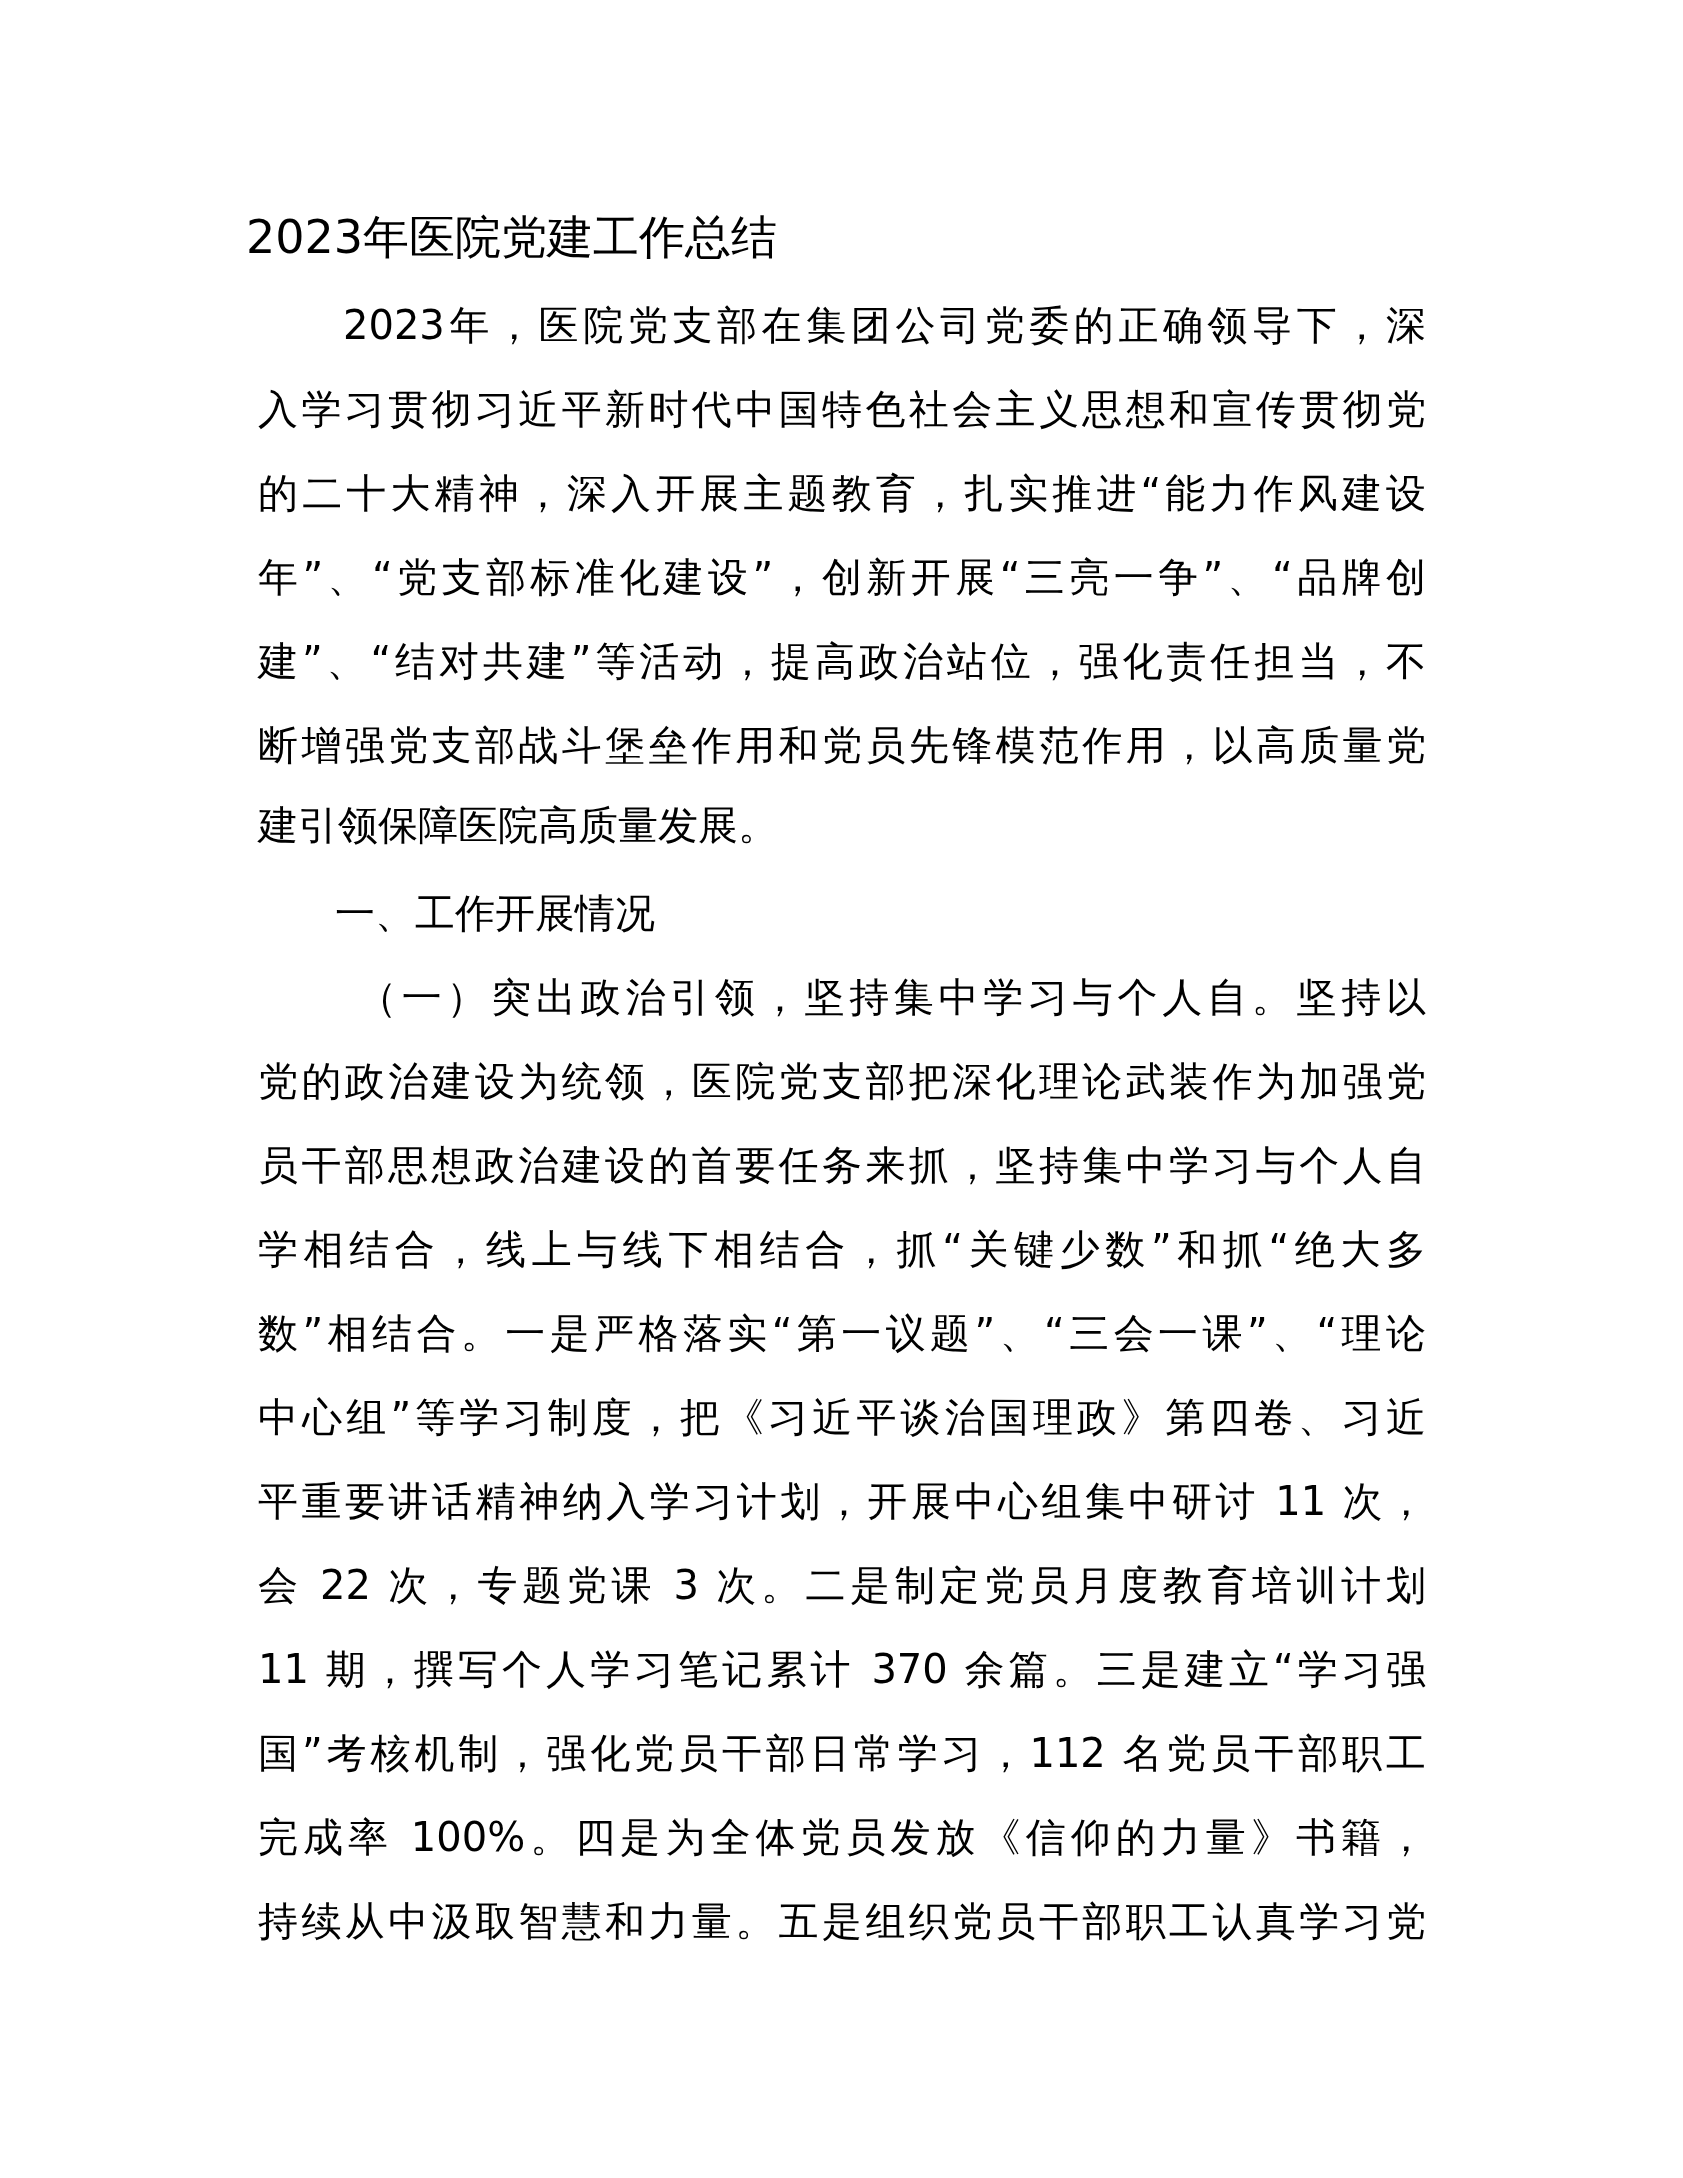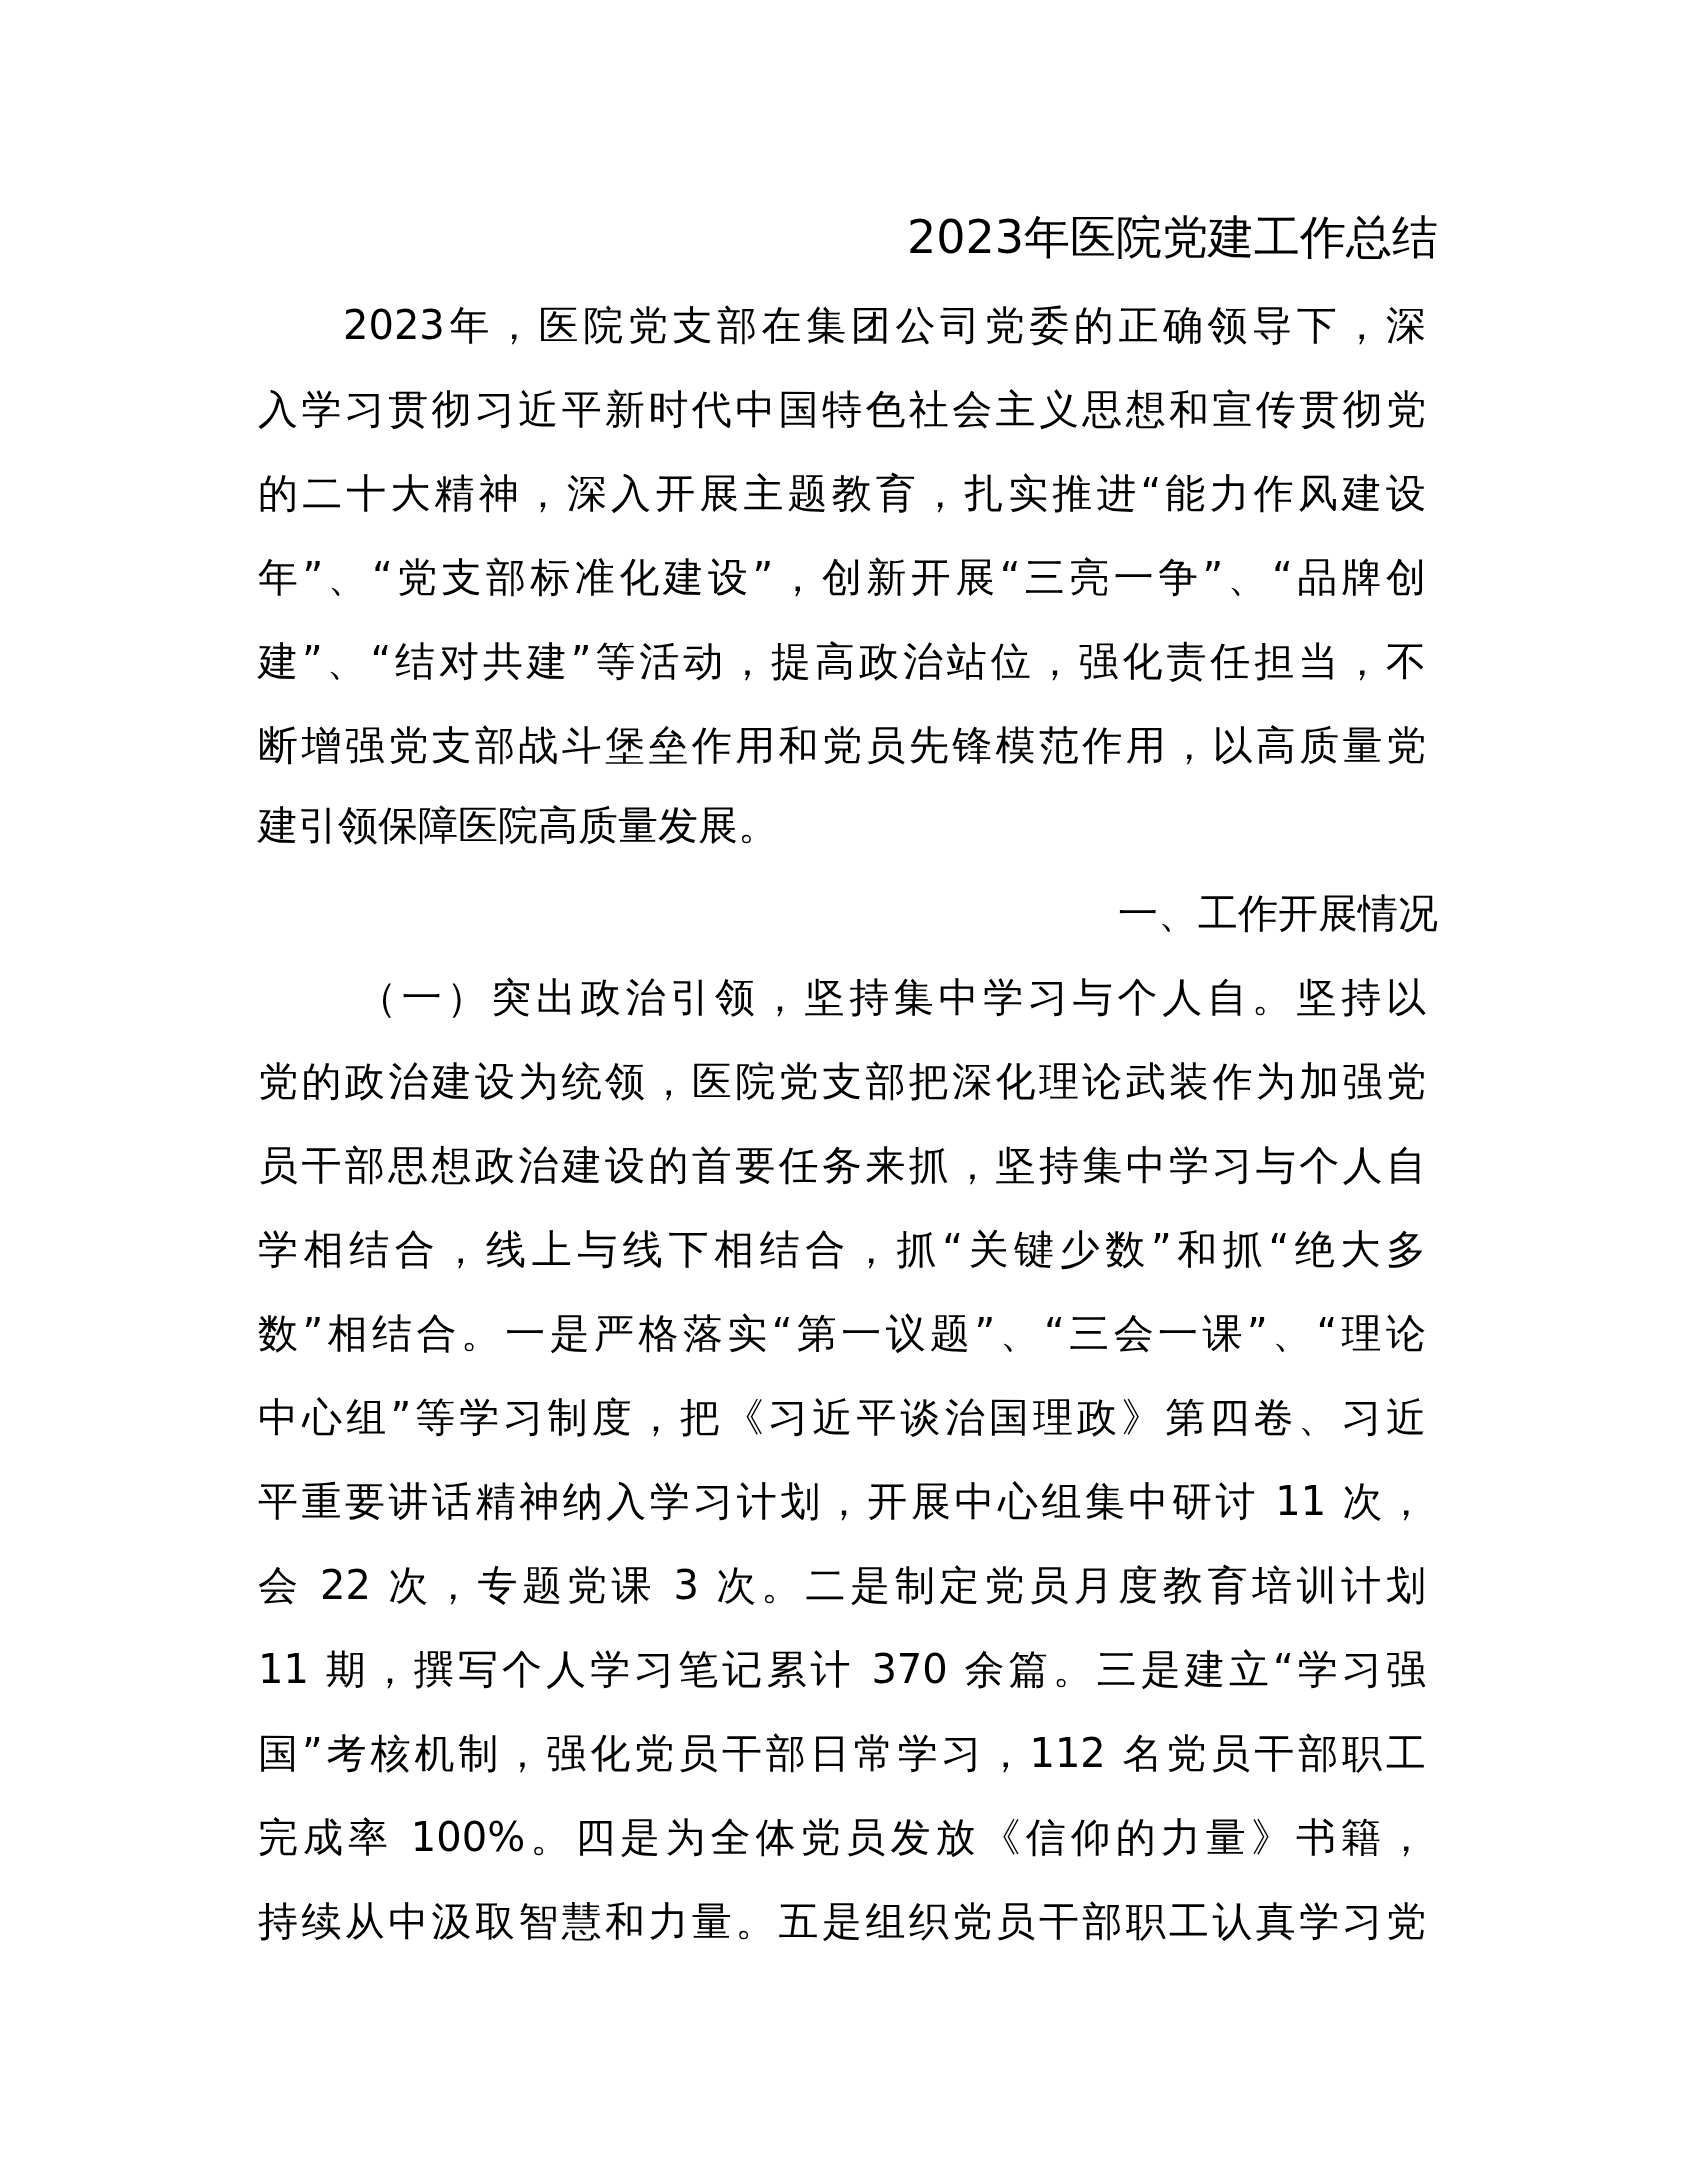--- a/index.html
+++ b/index.html
@@ -15,21 +15,21 @@
       font-family: "DejaVu Sans", "Liberation Sans", sans-serif;
       color: #000000;
     }
     .page {
       position: absolute;
       left: 246px;
       top: 198px;
       width: 1192px;
     }
     .title {
-      text-align: right;
+      text-align: left;
       font-size: 46px;
       line-height: 79px;
       margin: 0 0 2px 0;
       font-weight: normal;
       letter-spacing: 0px;
     }
     .para {
       font-size: 40px;
       line-height: 72px;
       margin: 12px;
@@ -50,21 +50,20 @@
       font-family: Liberation Mono, monospace;
     }
     .indent {
       padding-left: 85px;
     }
     .heading {
       font-size: 40px;
       line-height: 72px;
       padding-left: 89px;
       margin: 10px 0 10px 0;
-      text-align: right;
     }
     .sub-indent {
       padding-left: 99px;
     }
   </style>
 </head>
 <body>
 
 <div class="page">
   <h1 class="title">2023年医院党建工作总结</h1>

